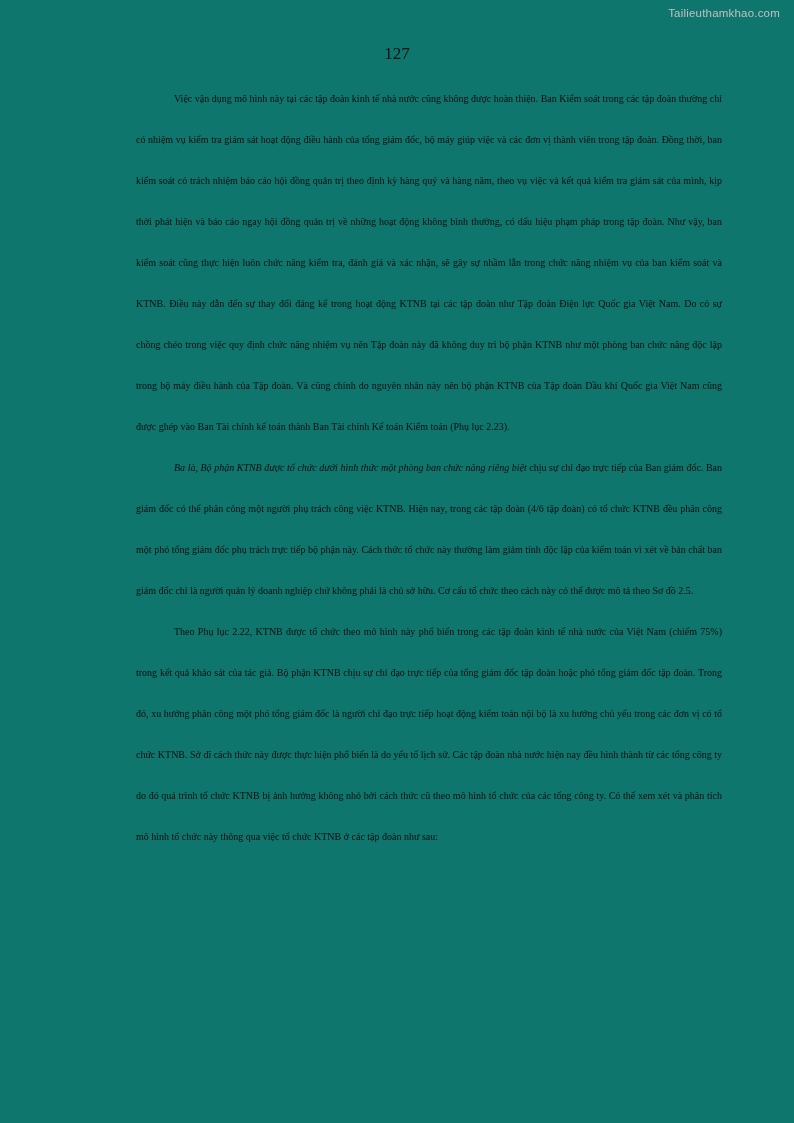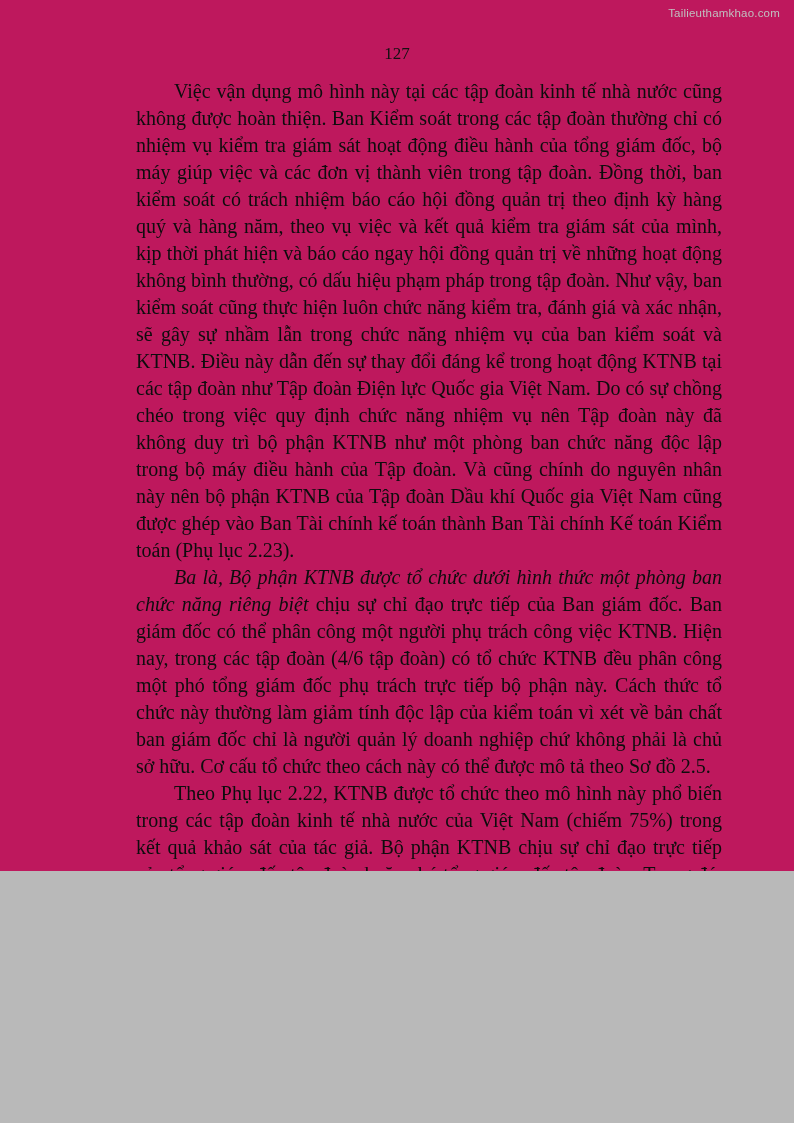--- a/index.html
+++ b/index.html
@@ -6,22 +6,22 @@
     margin: 0;
     padding: 0;
     background: #b9b9b9;
   }
   body {
     font-family: "Liberation Serif", serif;
   }
   .page {
     position: relative;
     width: 794px;
-    height: 871px;
-    background: #be185d;
+    height: 1123px;
+    background: #0f766e;
     margin: 0 auto;
     overflow: hidden;
     box-sizing: border-box;
   }
   .watermark {
     position: absolute;
     top: 7px;
     right: 14px;
     font-family: "Liberation Sans", sans-serif;
     font-size: 11.5px;
@@ -38,22 +38,22 @@
     color: #111;
   }
   .content {
     position: absolute;
     top: 78px;
     left: 136px;
     width: 586px;
   }
   p {
     margin: 0;
-    font-size: 20px;
-    line-height: 27px;
+    font-size: 10px;
+    line-height: 41px;
     color: #0d0d0d;
     text-align: justify;
     text-indent: 38px;
     hyphens: none;
   }
   .run-ital {
     font-style: italic;
   }
 </style>
 </head>

